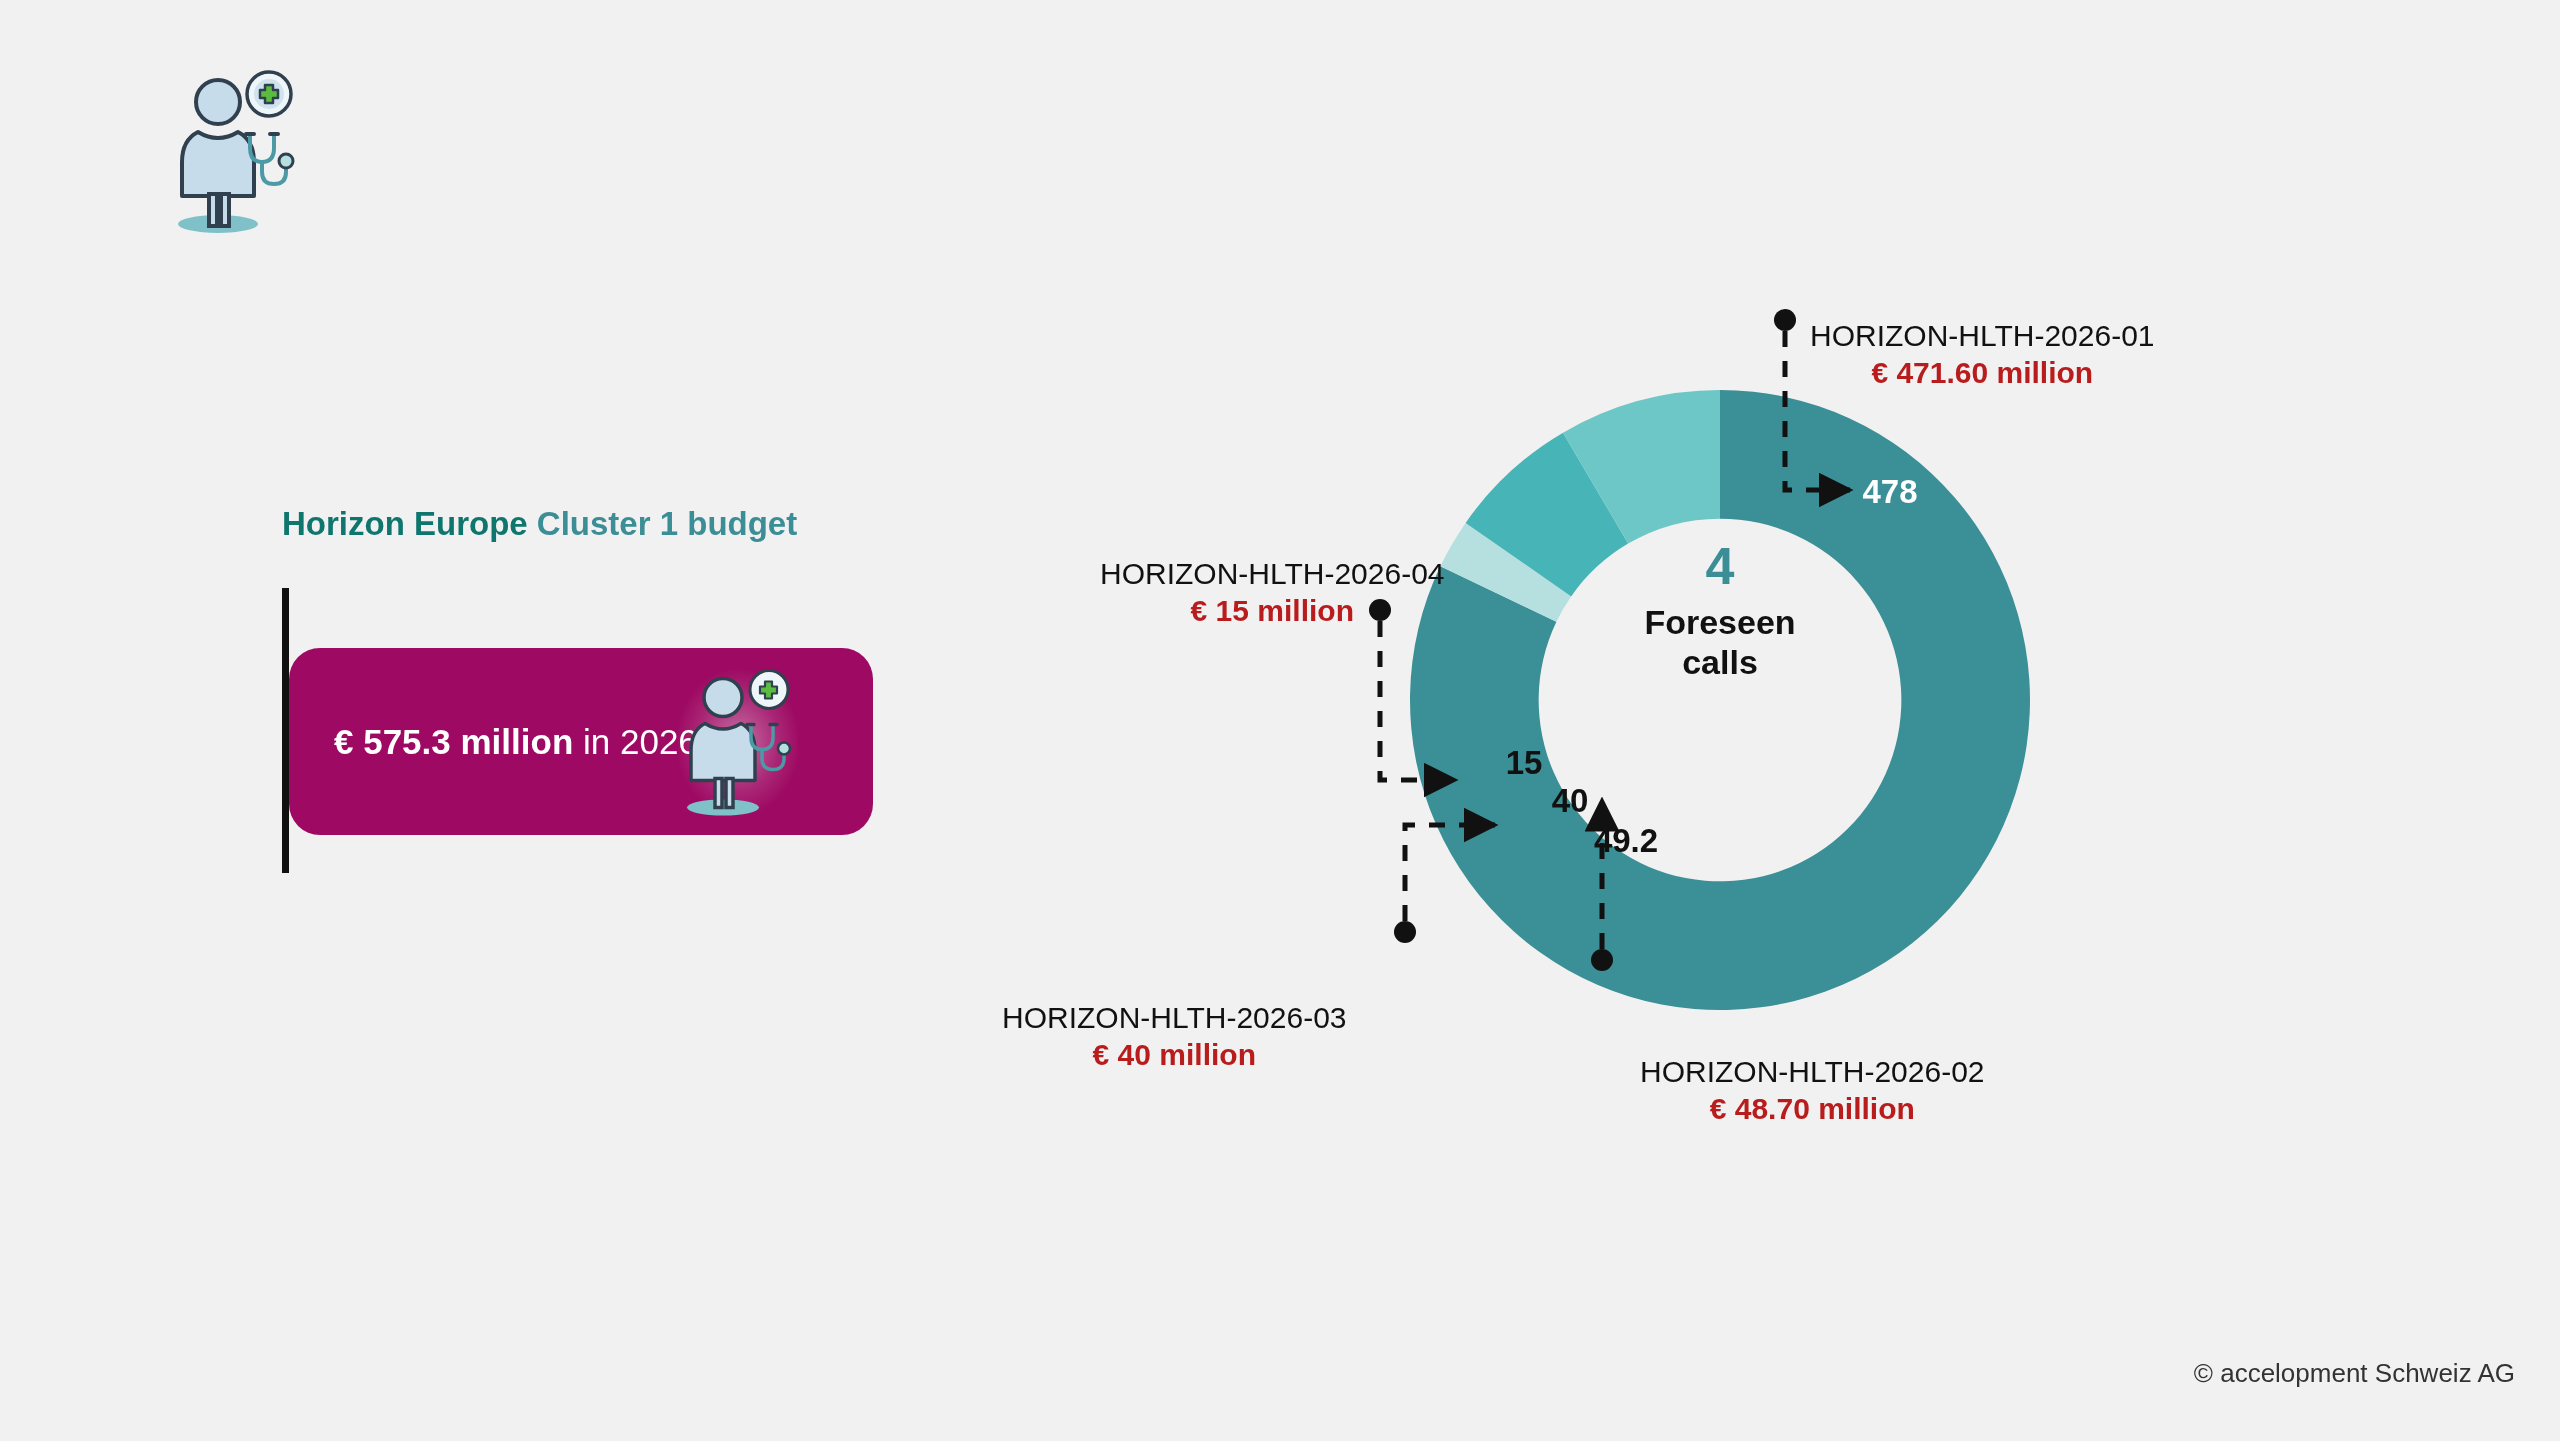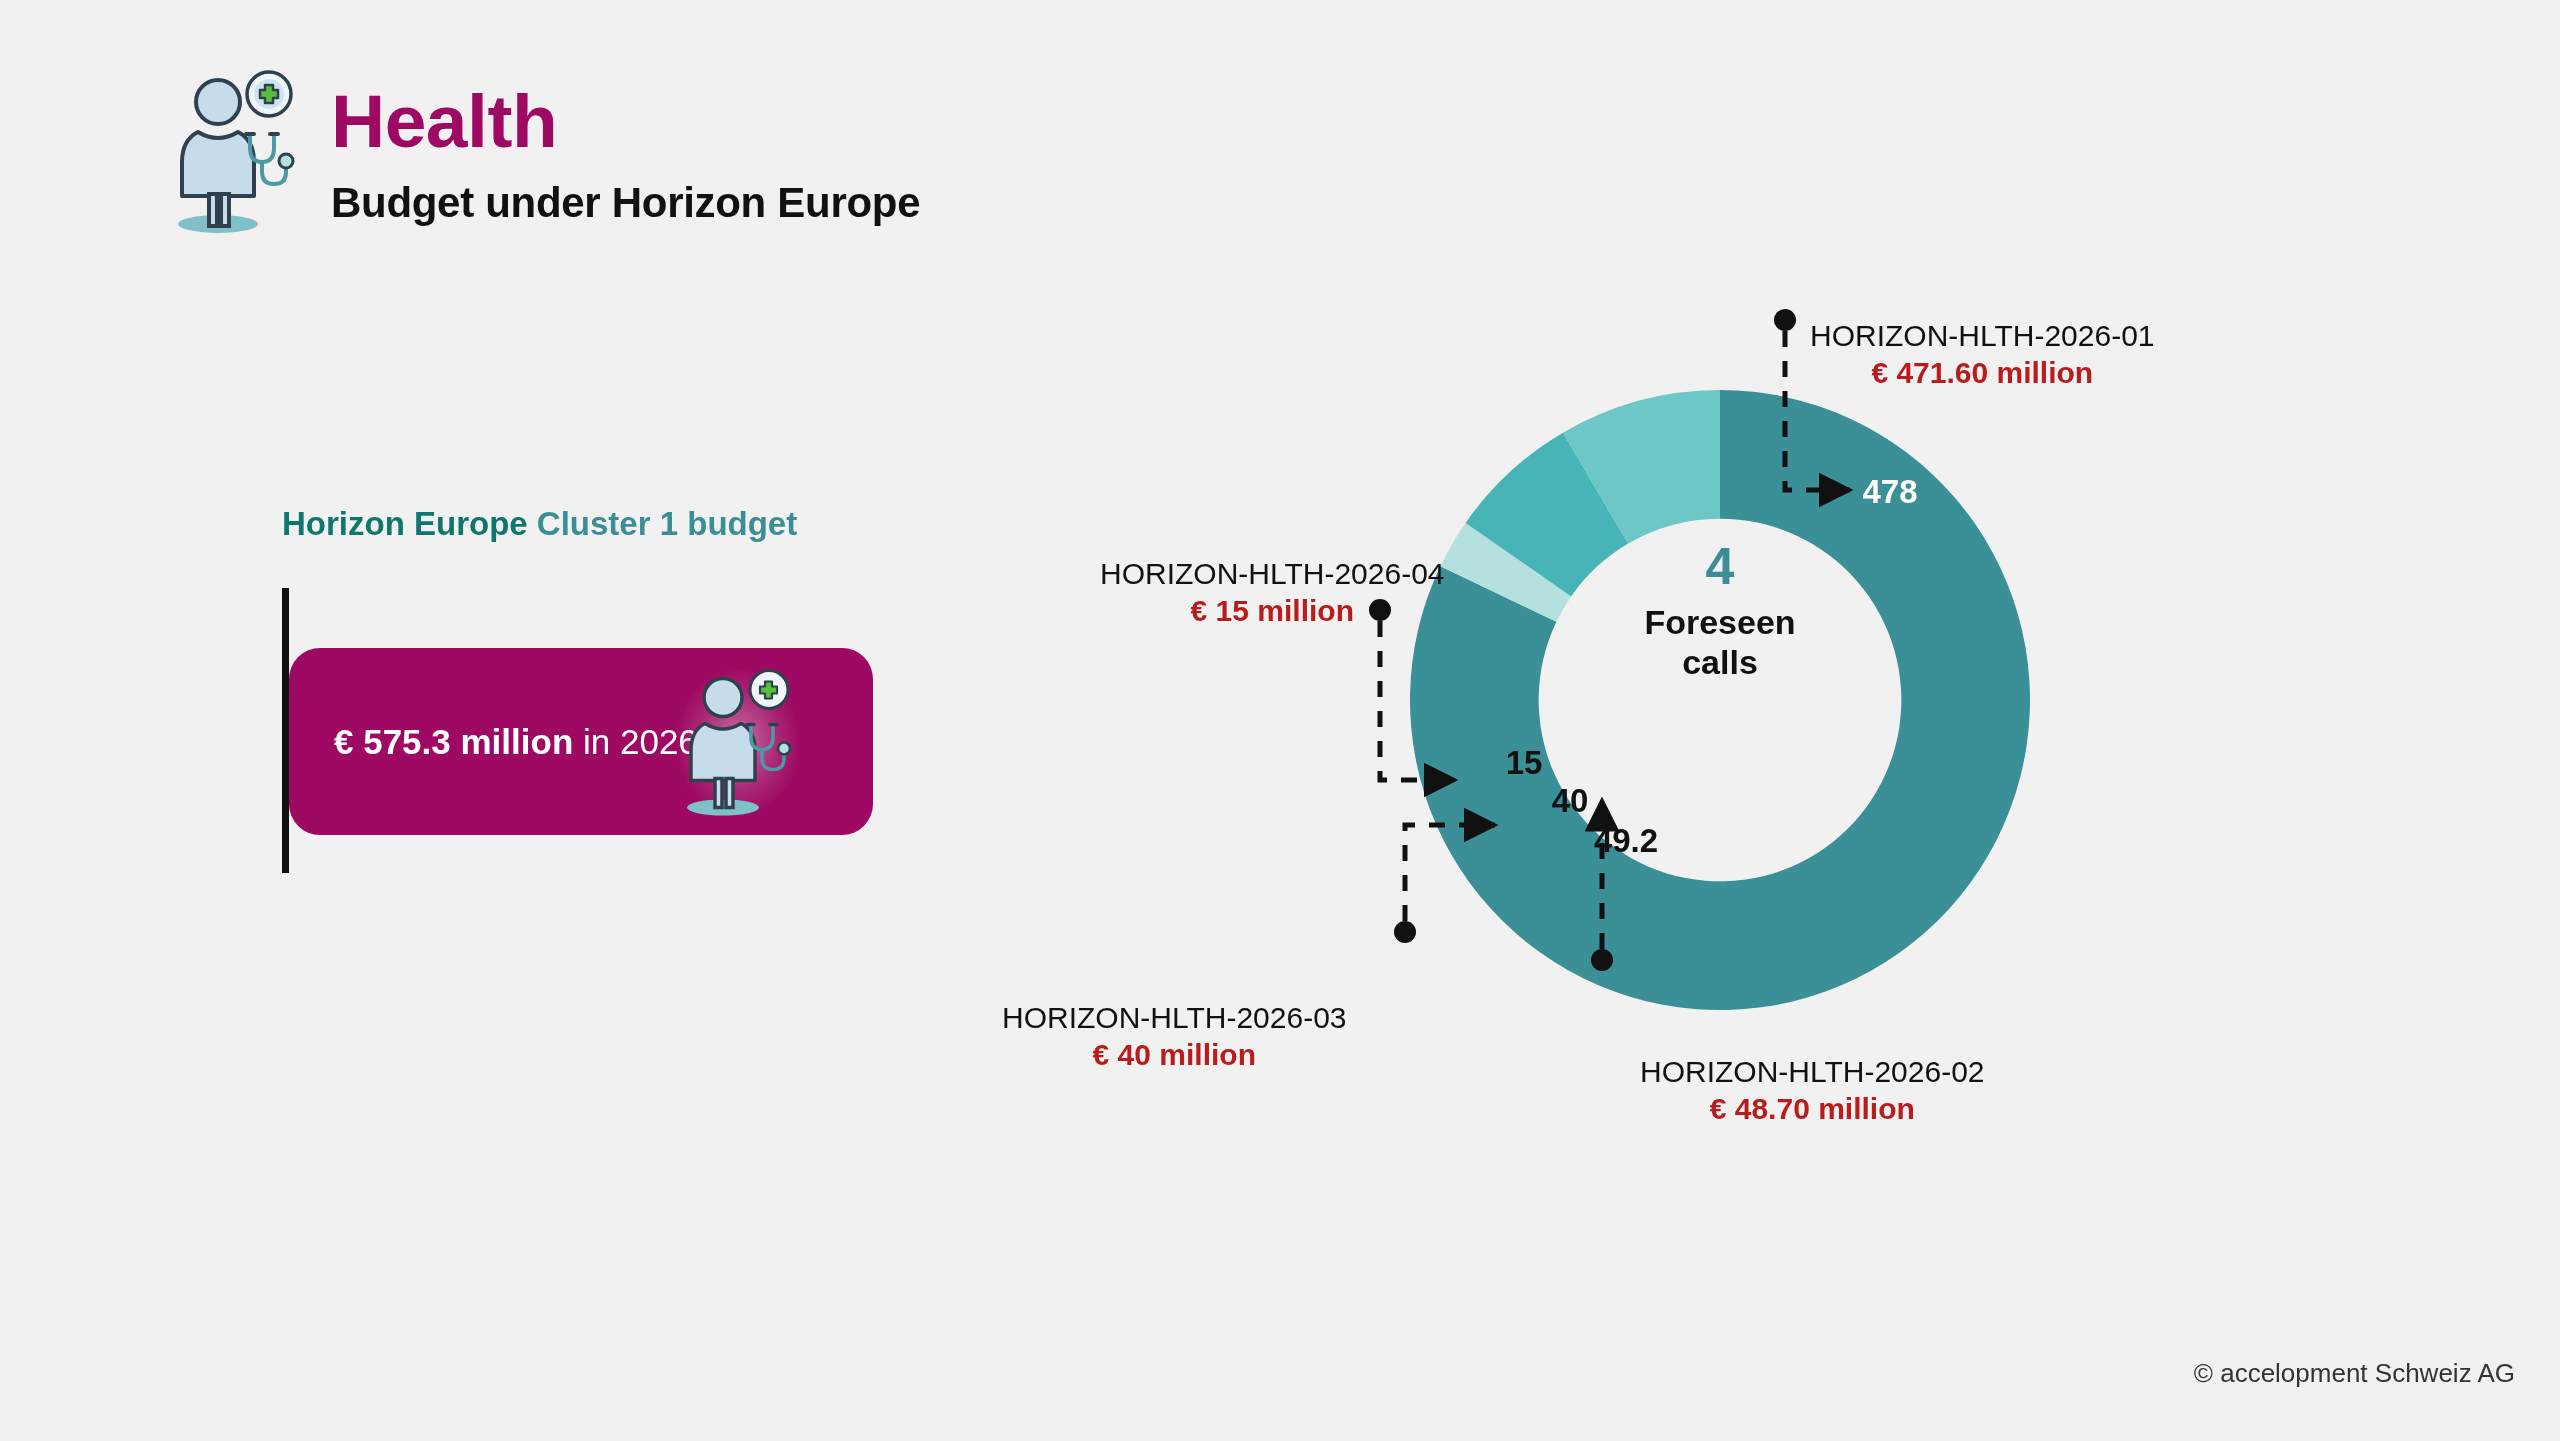--- a/index.html
+++ b/index.html
@@ -83,24 +83,20 @@
         <rect x="41" y="128" width="8" height="32" fill="#c6dcea" stroke="#30404f" stroke-width="4"></rect>
         <rect x="53" y="128" width="8" height="32" fill="#c6dcea" stroke="#30404f" stroke-width="4"></rect>
         <circle cx="101" cy="28" r="22" fill="#eef6fa" stroke="#30404f" stroke-width="3.5"></circle>
         <circle cx="101" cy="28" r="15" fill="#cfe3ef"></circle>
         <path d="M97 19 h8 v5 h5 v8 h-5 v5 h-8 v-5 h-5 v-8 h5 z" fill="#5bbd3f" stroke="#30404f" stroke-width="2.5" stroke-linejoin="round"></path>
         <path d="M82 70 v12 q0 14 12 14 q12 0 12 -14 v-12" fill="none" stroke="#4c9aa6" stroke-width="4" stroke-linecap="round"></path>
         <path d="M78 68 h8 M102 68 h8" stroke="#30404f" stroke-width="4" stroke-linecap="round"></path>
         <path d="M94 96 v10 q0 12 12 12 q12 0 12 -12 v-5" fill="none" stroke="#4c9aa6" stroke-width="4" stroke-linecap="round"></path>
         <circle cx="118" cy="95" r="7" fill="#b6e0e0" stroke="#30404f" stroke-width="3"></circle>
       </svg>
-    </div>
-    <div id="header-text">
-      <h1 id="title">Health</h1>
-      <h2 id="subtitle">Budget under Horizon Europe</h2>
     </div>
   </div>
 
   <div id="bar-block">
     <div id="bar-heading">
       <span class="black">Horizon Europe </span><span class="teal">Cluster 1 budget</span>
     </div>
     <div id="bar-wrap">
       <div id="bar-axis"></div>
       <div id="bar-rect">

